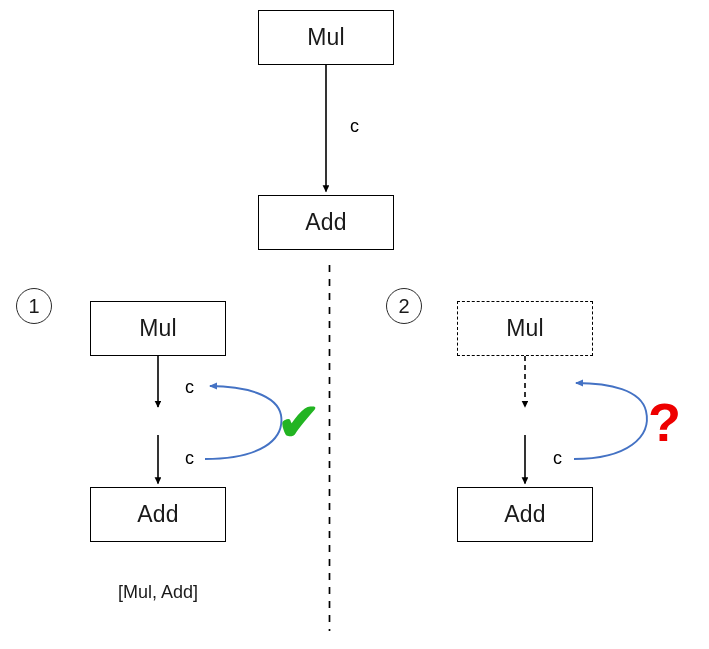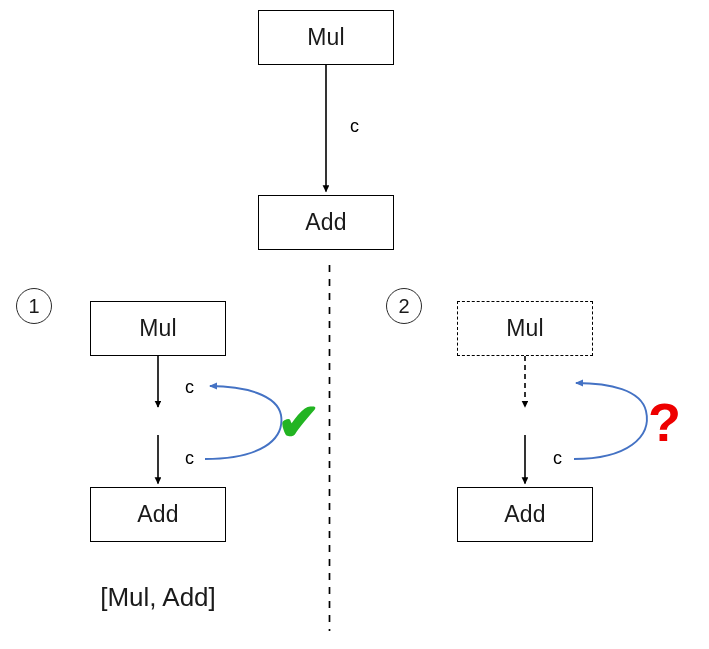--- a/index.html
+++ b/index.html
@@ -35,21 +35,21 @@
   }
   .edge-label {
     position: absolute;
     font-size: 18px;
     color: #000000;
     line-height: 1;
     user-select: none;
   }
   .caption {
     position: absolute;
-    font-size: 26px;
+    font-size: 18px;
     color: #1a1a1a;
     text-align: center;
     white-space: nowrap;
   }
   .step-circle {
     position: absolute;
     width: 36px;
     height: 36px;
     border: 1.5px solid #2a2a2a;
     border-radius: 50%;

